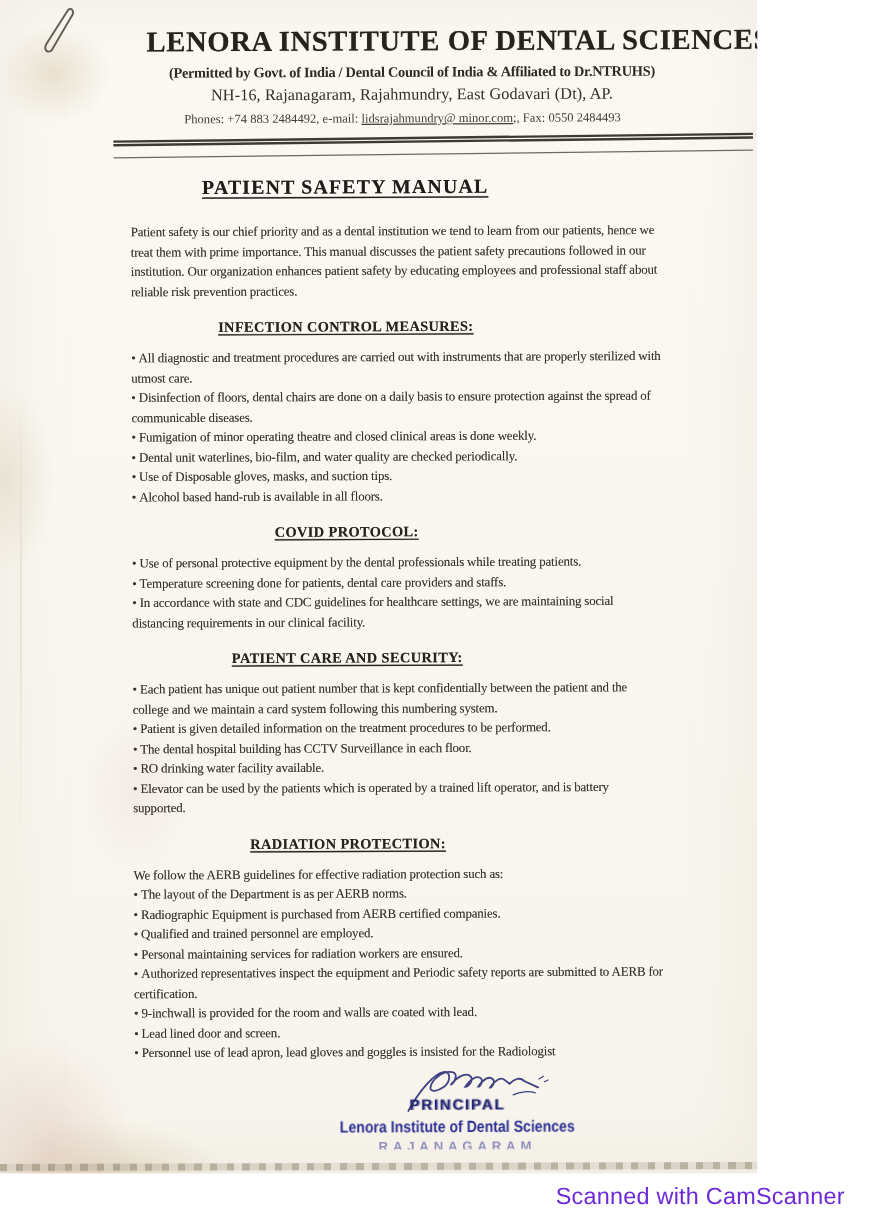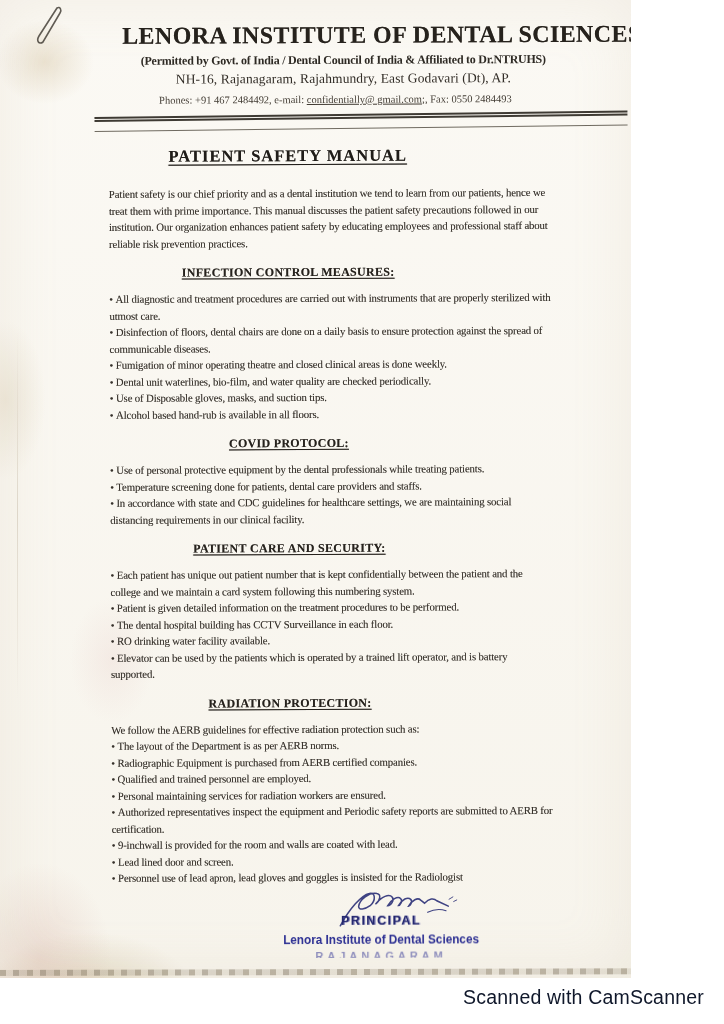--- a/index.html
+++ b/index.html
@@ -102,42 +102,42 @@
       rgba(122,110,90,.48) 13px 19px, rgba(160,150,130,.30) 19px 27px);
     filter:blur(.4px);transform:rotate(-0.15deg);
   }
   
   .footer-strip{
     position:absolute;left:0;top:978px;width:724px;height:46px;background:#ffffff;
     display:flex;justify-content:flex-end;align-items:flex-start;
   }
   .footer-strip span{
     margin:8px 20px 0 0;font-family:"Liberation Sans",sans-serif;
-    font-size:19.5px;color:#0f172a;letter-spacing:.2px;
+    font-size:19.5px;color:#6d28d9;letter-spacing:.2px;
   }
 </style>
 </head>
 <body>
 
 <div class="stage">
   <div class="paper">
 
     <svg class="staple" viewBox="0 0 40 46">
       <path d="M29 4 L11 32 C8 37 11 41 15 38 L32 9 C34 6 32 2 29 4 Z" fill="none" stroke="#3b362e" stroke-width="1.6" opacity=".8"></path>
     </svg>
     <div class="crease"></div>
     <div class="edge-right"></div>
 
     <div class="tilt">
       <div class="content">
         <header>
           <h1 class="inst-name">LENORA INSTITUTE OF DENTAL SCIENCES</h1>
           <div class="affil">(Permitted by Govt. of India / Dental Council of India &amp; Affiliated to Dr.NTRUHS)</div>
           <div class="addr">NH-16, Rajanagaram, Rajahmundry, East Godavari (Dt), AP.</div>
-          <div class="contact"><span>Phones: +91 467 2484492, e-mail: </span><span class="email">confidentially@ gmail.com</span><span>;, Fax: 0550 2484493</span></div>
+          <div class="contact"><span>Phones: +74 883 2484492, e-mail: </span><span class="email">lidsrajahmundry@ minor.com</span><span>;, Fax: 0550 2484493</span></div>
         </header>
 
         <div class="rule"></div>
 
         <h2 class="doc-title">PATIENT SAFETY MANUAL</h2>
 
         <p class="intro">Patient safety is our chief priority and as a dental institution we tend to learn from our patients, hence we treat them with prime importance. This manual discusses the patient safety precautions followed in our institution. Our organization enhances patient safety by educating employees and professional staff about reliable risk prevention practices.</p>
 
         <section>
           <h3 class="hd">INFECTION CONTROL MEASURES:</h3>

